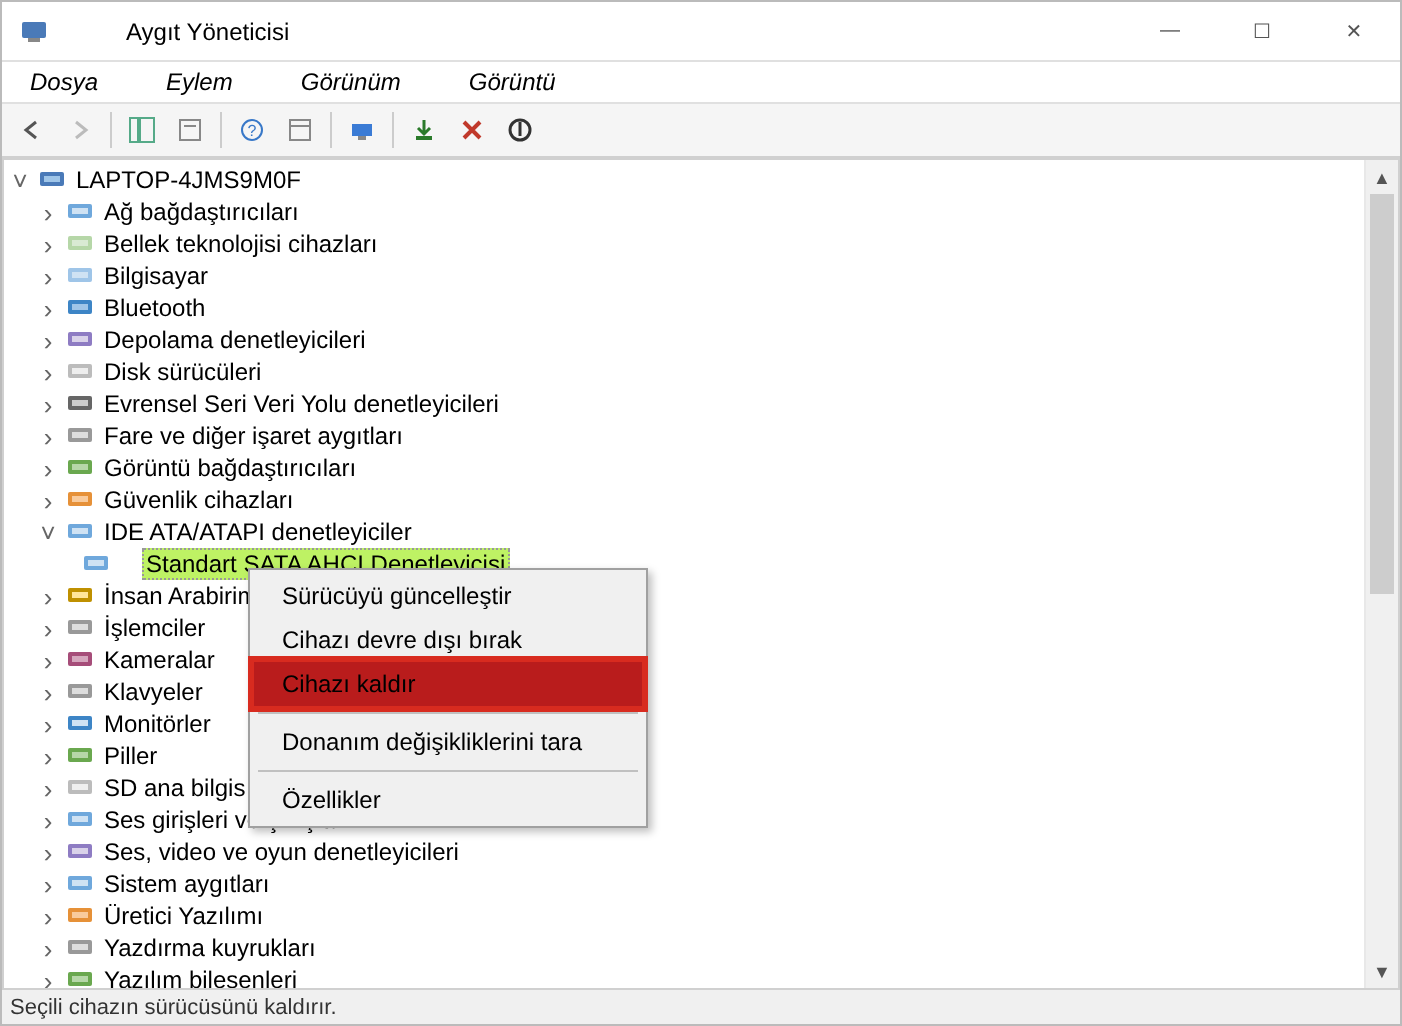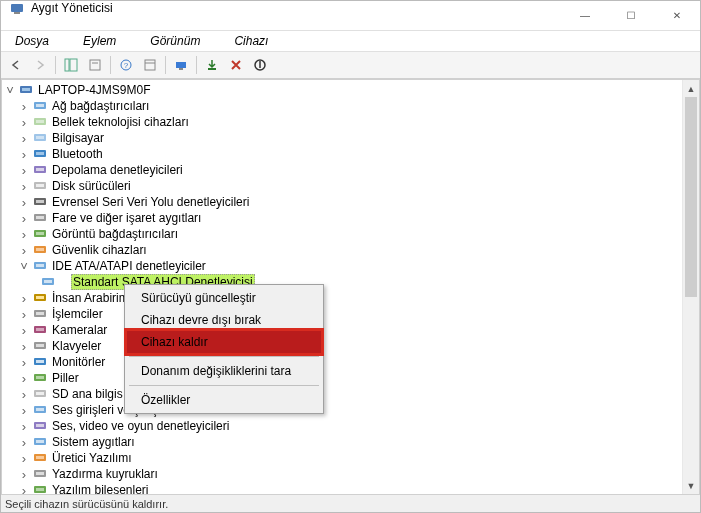--- a/index.html
+++ b/index.html
@@ -10,23 +10,24 @@
   width: 701px;
   height: 513px;
   overflow: hidden;
   position: relative;
   border: 1px solid #bbb;
 }
 .titlebar {
   height: 30px;
   background: #fff;
   display: flex;
-  align-items: flex-start;
+  align-items: center;
   padding-left: 8px;
   border-bottom: 1px solid #e0e0e0;
+  gap: 32px;
 }
 .titlebar .title-icon { width: 16px; height: 16px; margin-right: 6px; }
 .titlebar .title-text { font-size: 12px; flex: 1; }
 .win-controls { display: flex; height: 100%; }
 .win-btn { width: 46px; display: flex; align-items: center; justify-content: center; font-family: "Segoe UI Symbol", sans-serif; font-size: 10px; color: #555; }
 .menubar {
   height: 20px;
   background: #fff;
   display: flex;
   align-items: center;
@@ -127,21 +128,21 @@
     <div class="win-btn">—</div>
     <div class="win-btn">☐</div>
     <div class="win-btn">✕</div>
   </div>
 </div>
 
 <div class="menubar">
   <div class="menu-item">Dosya</div>
   <div class="menu-item">Eylem</div>
   <div class="menu-item">Görünüm</div>
-  <div class="menu-item">Cihazı</div>
+  <div class="menu-item">Görüntü</div>
 </div>
 
 <div class="toolbar">
   <div class="tool-btn">
       <svg width="14" height="14">
         <path d="M9 3 L4 7 L9 11" stroke="#555" fill="none" stroke-width="1.5"></path>
       </svg>
     </div>
   <div class="tool-btn">
       <svg width="14" height="14">

